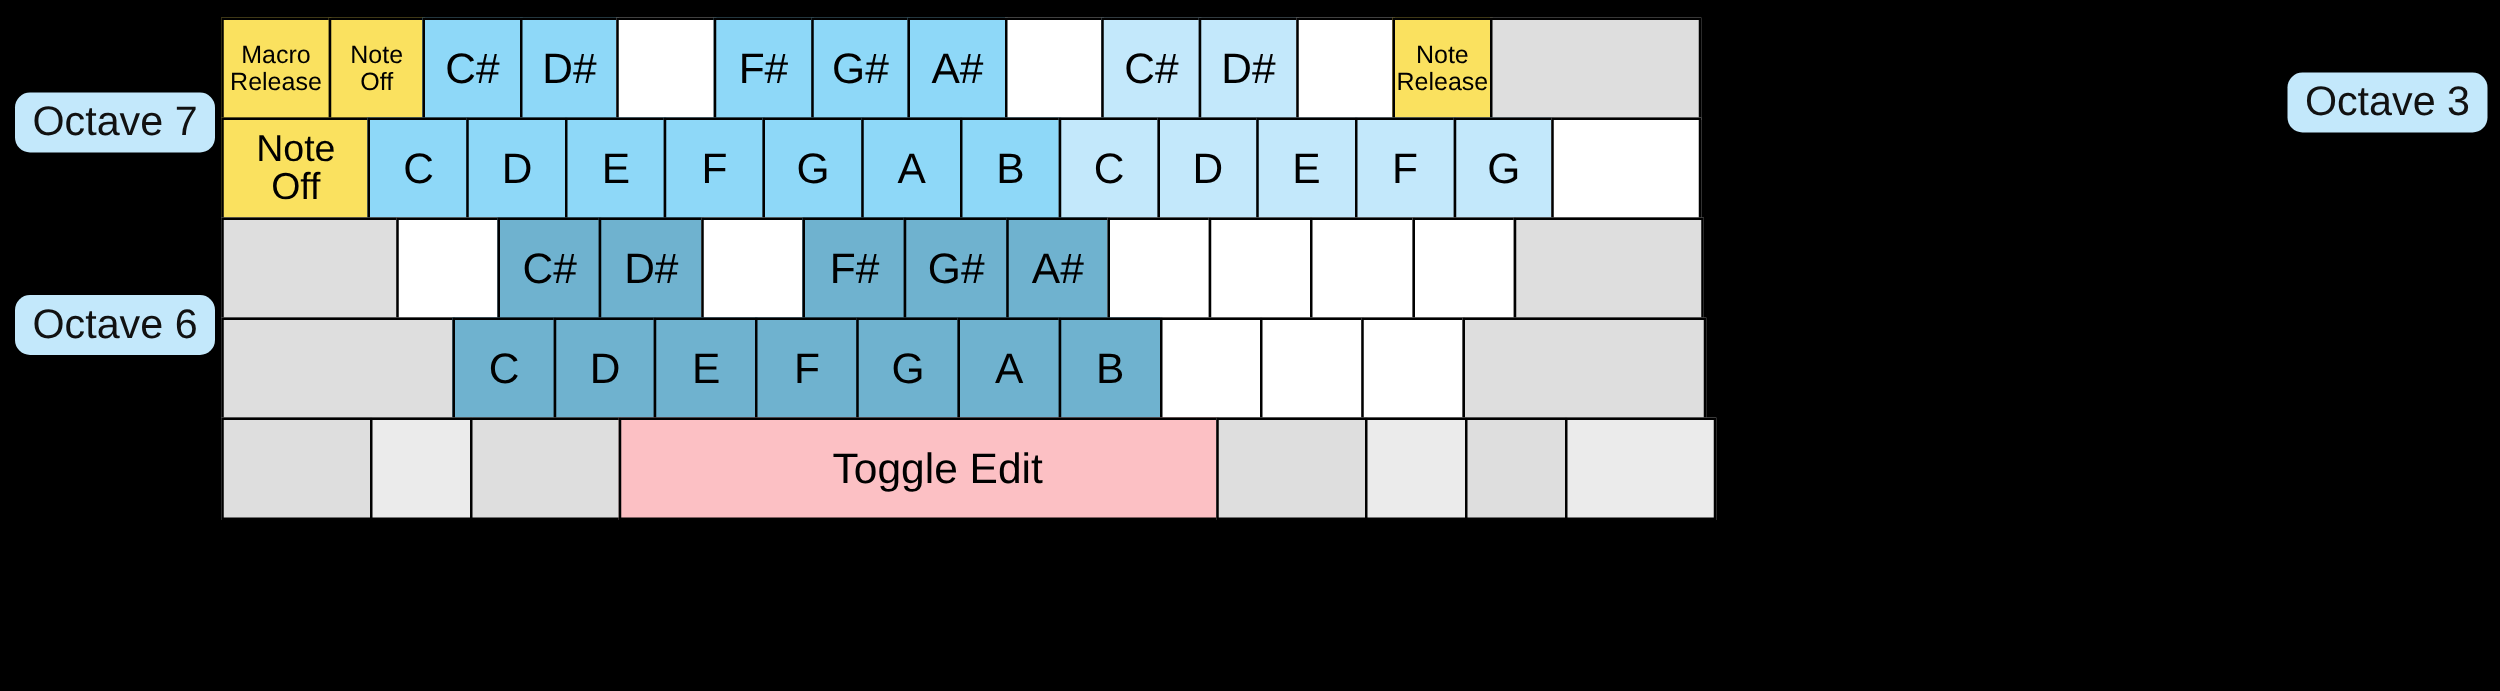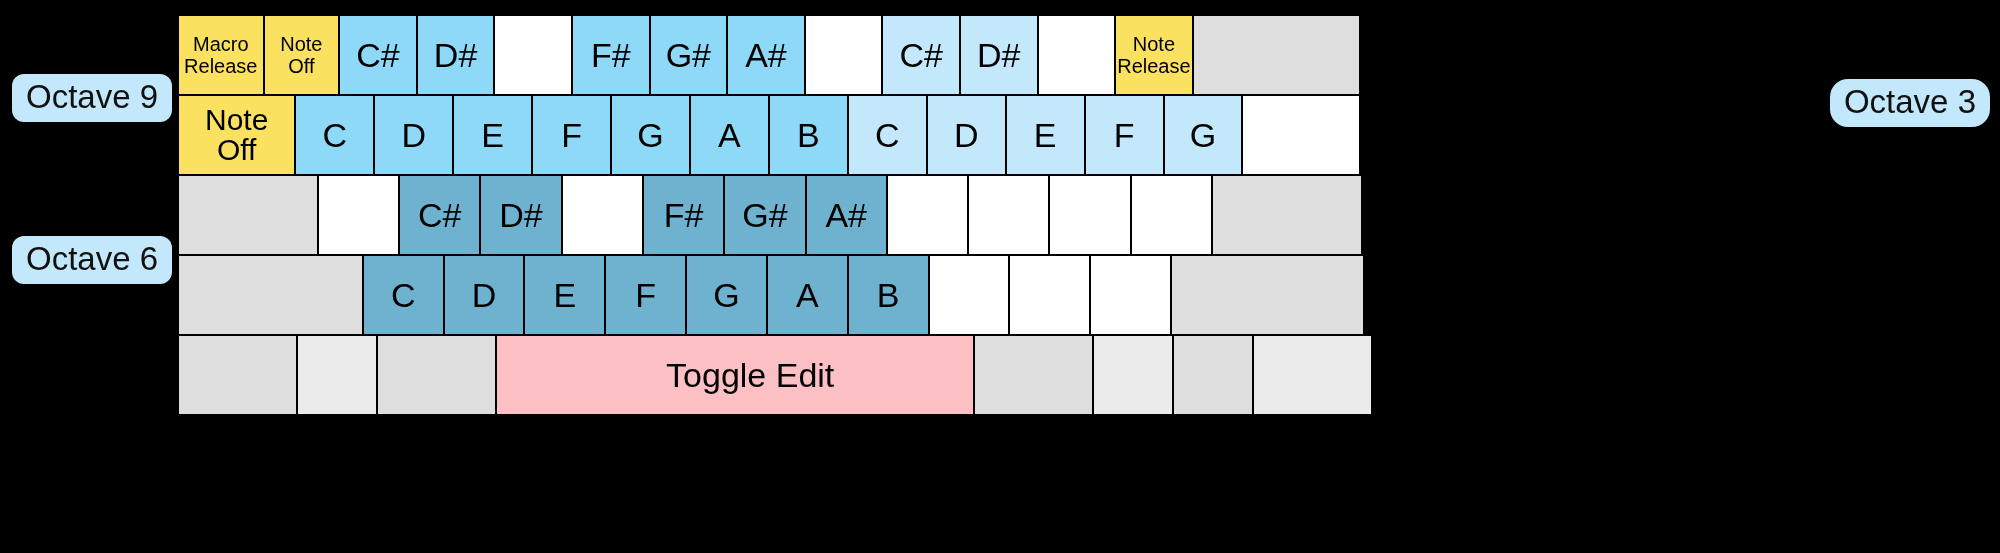--- a/index.html
+++ b/index.html
@@ -50,21 +50,21 @@
     background:#c3e8fb;
     border-radius:12px;
     padding:4px 14px 6px 14px;
     font-size:33px;
     color:#111;
     white-space:nowrap;
     line-height:1.15;
   }
   #oct2{left:12px;top:74px;}
   #oct1{left:12px;top:236px;}
-  #oct3{right:10px;top:79px;border-radius:18px;}
+  #oct3{right:10px;top:58px;}
 </style>
 </head>
 <body>
 
 <div id="stage">
 
   <div id="keyboard">
       <div class="krow">
         <div class="key c-yellow small" style="flex: 0 0 7.23684%;">Macro
 Release</div>
@@ -135,19 +135,19 @@
         <div class="key c-gray2" style="flex: 0 0 6.74342%;"></div>
         <div class="key c-gray" style="flex: 0 0 10.0329%;"></div>
         <div class="key c-pink" style="flex: 0 0 39.6382%;">Toggle Edit</div>
         <div class="key c-gray" style="flex: 0 0 10.0329%;"></div>
         <div class="key c-gray2" style="flex: 0 0 6.74342%;"></div>
         <div class="key c-gray" style="flex: 0 0 6.74342%;"></div>
         <div class="key c-gray2" style="flex: 0 0 10.0329%;"></div>
       </div>
     </div>
 
-  <div class="octlabel" id="oct2">Octave 9</div>
+  <div class="octlabel" id="oct2">Octave 7</div>
 
   <div class="octlabel" id="oct1">Octave 6</div>
 
   <div class="octlabel" id="oct3">Octave 3</div>
 
 </div>
 
 </body></html>

